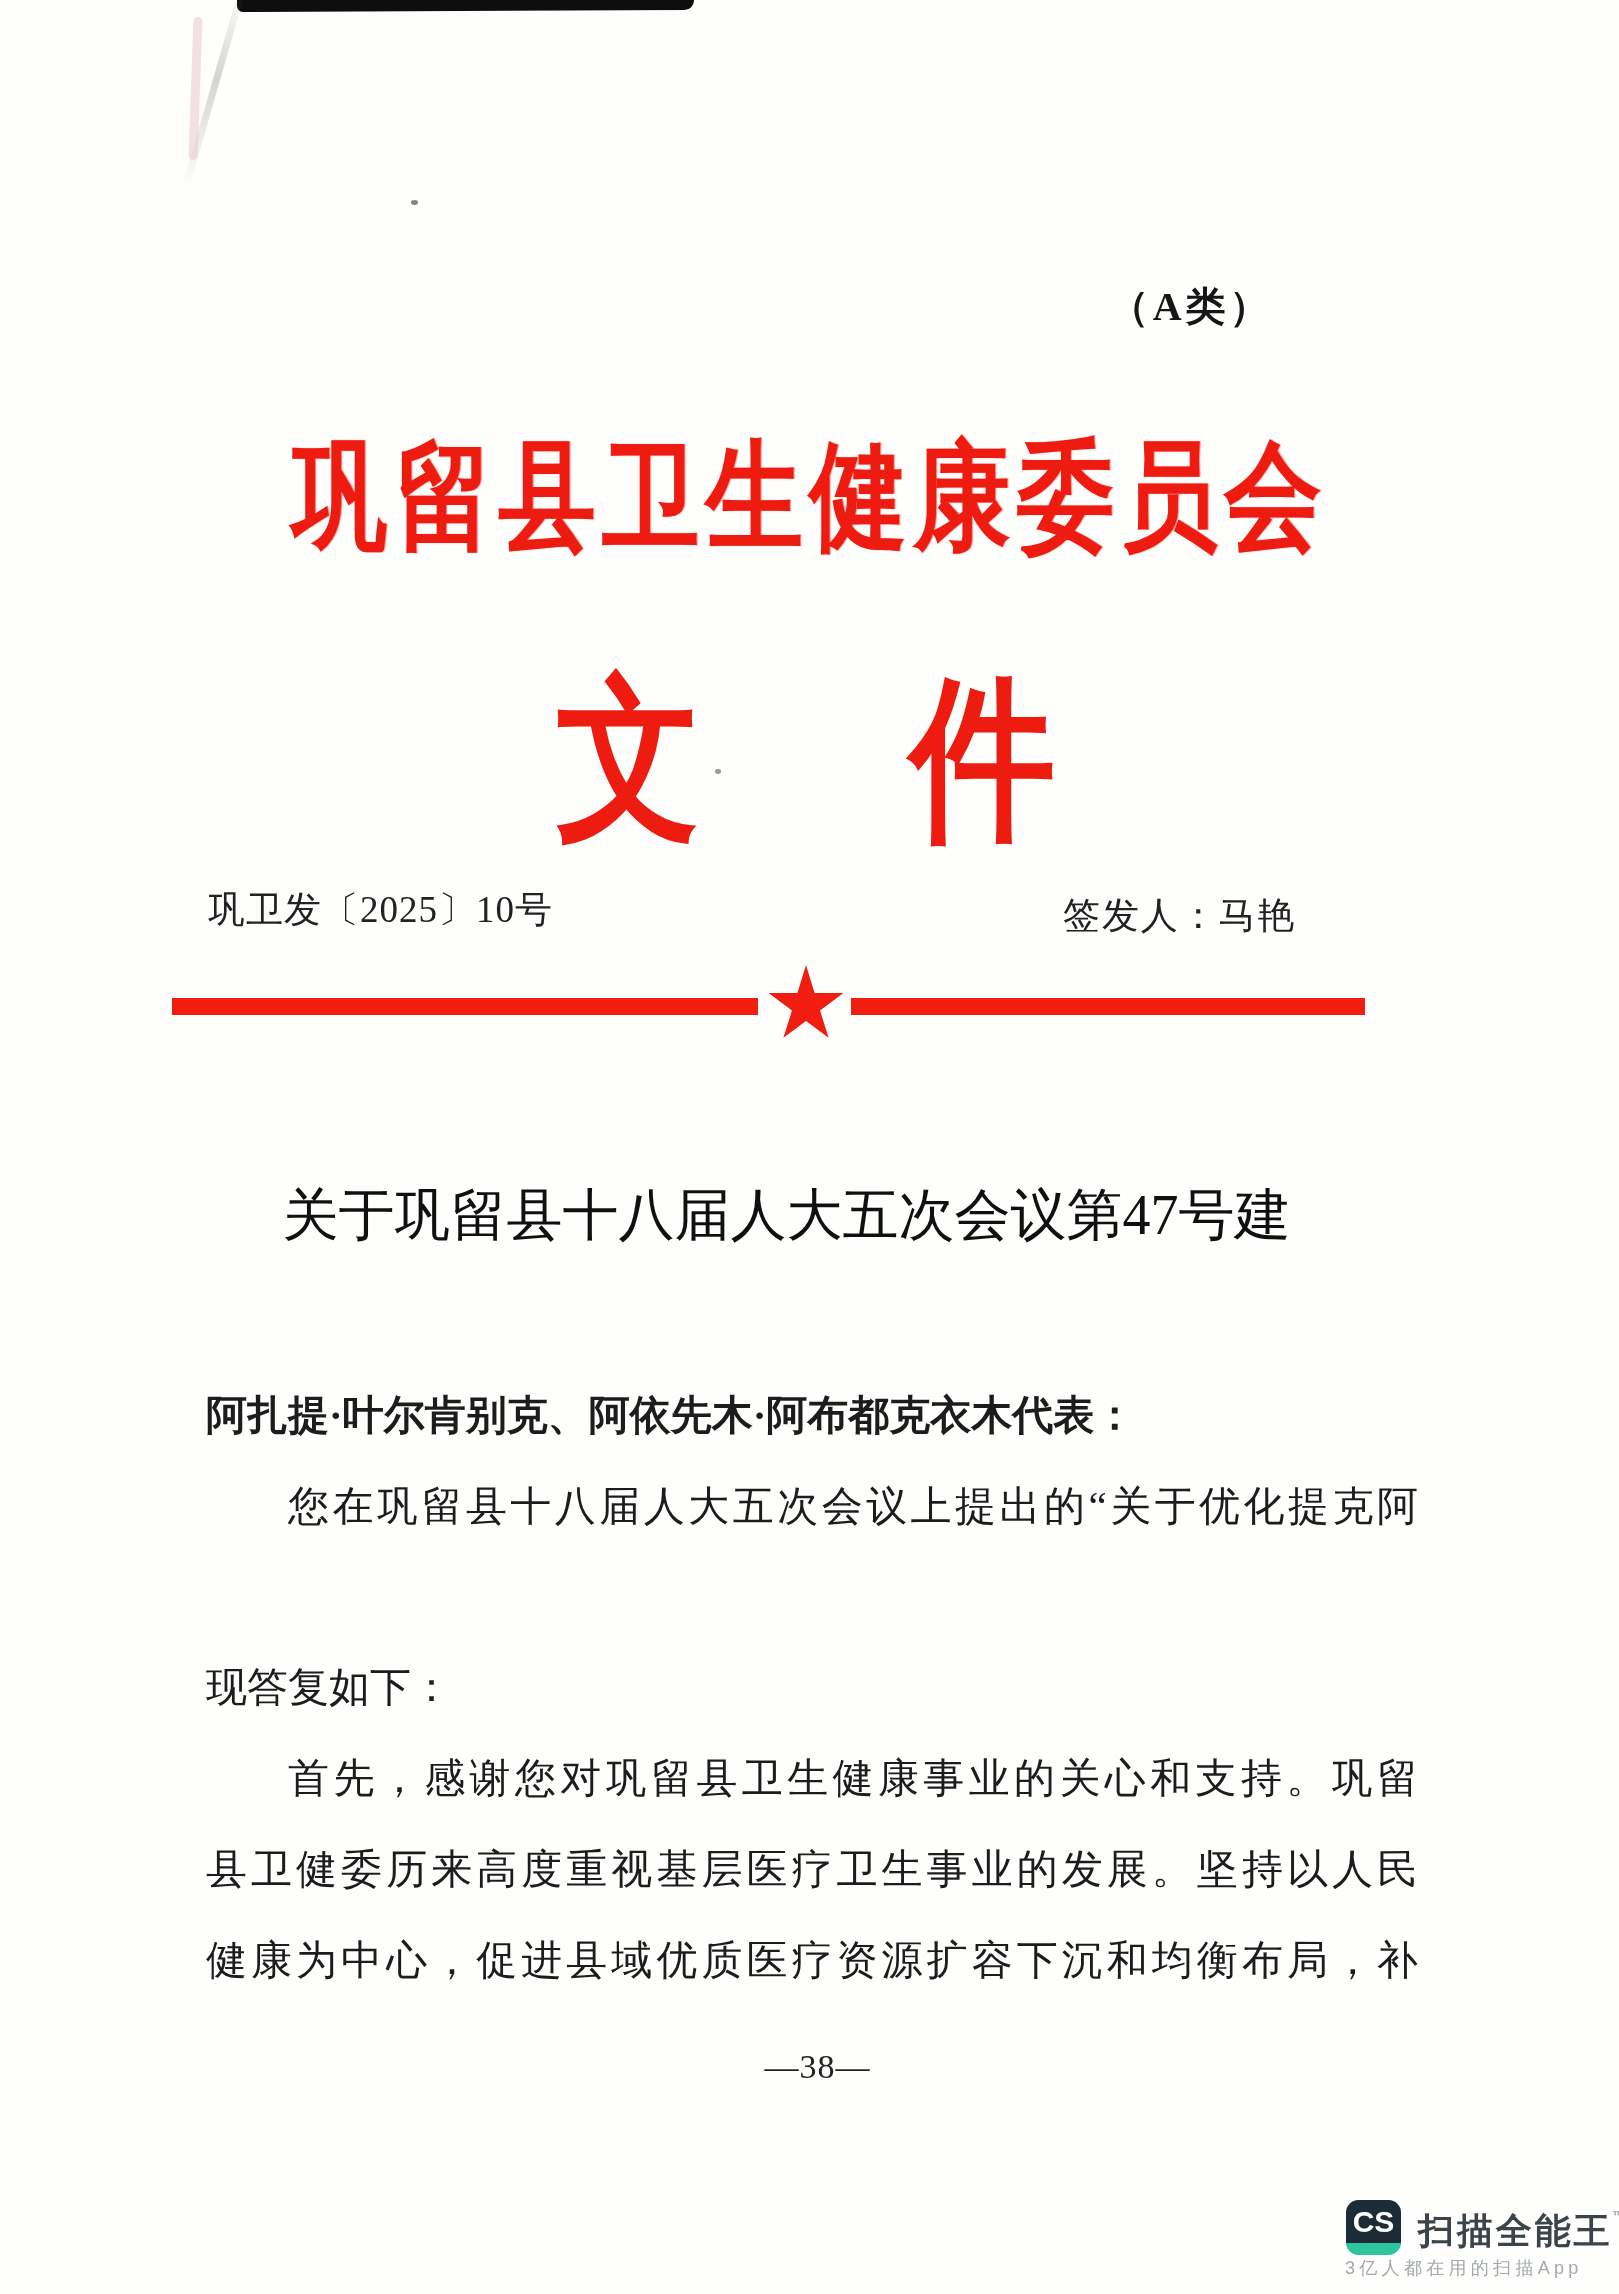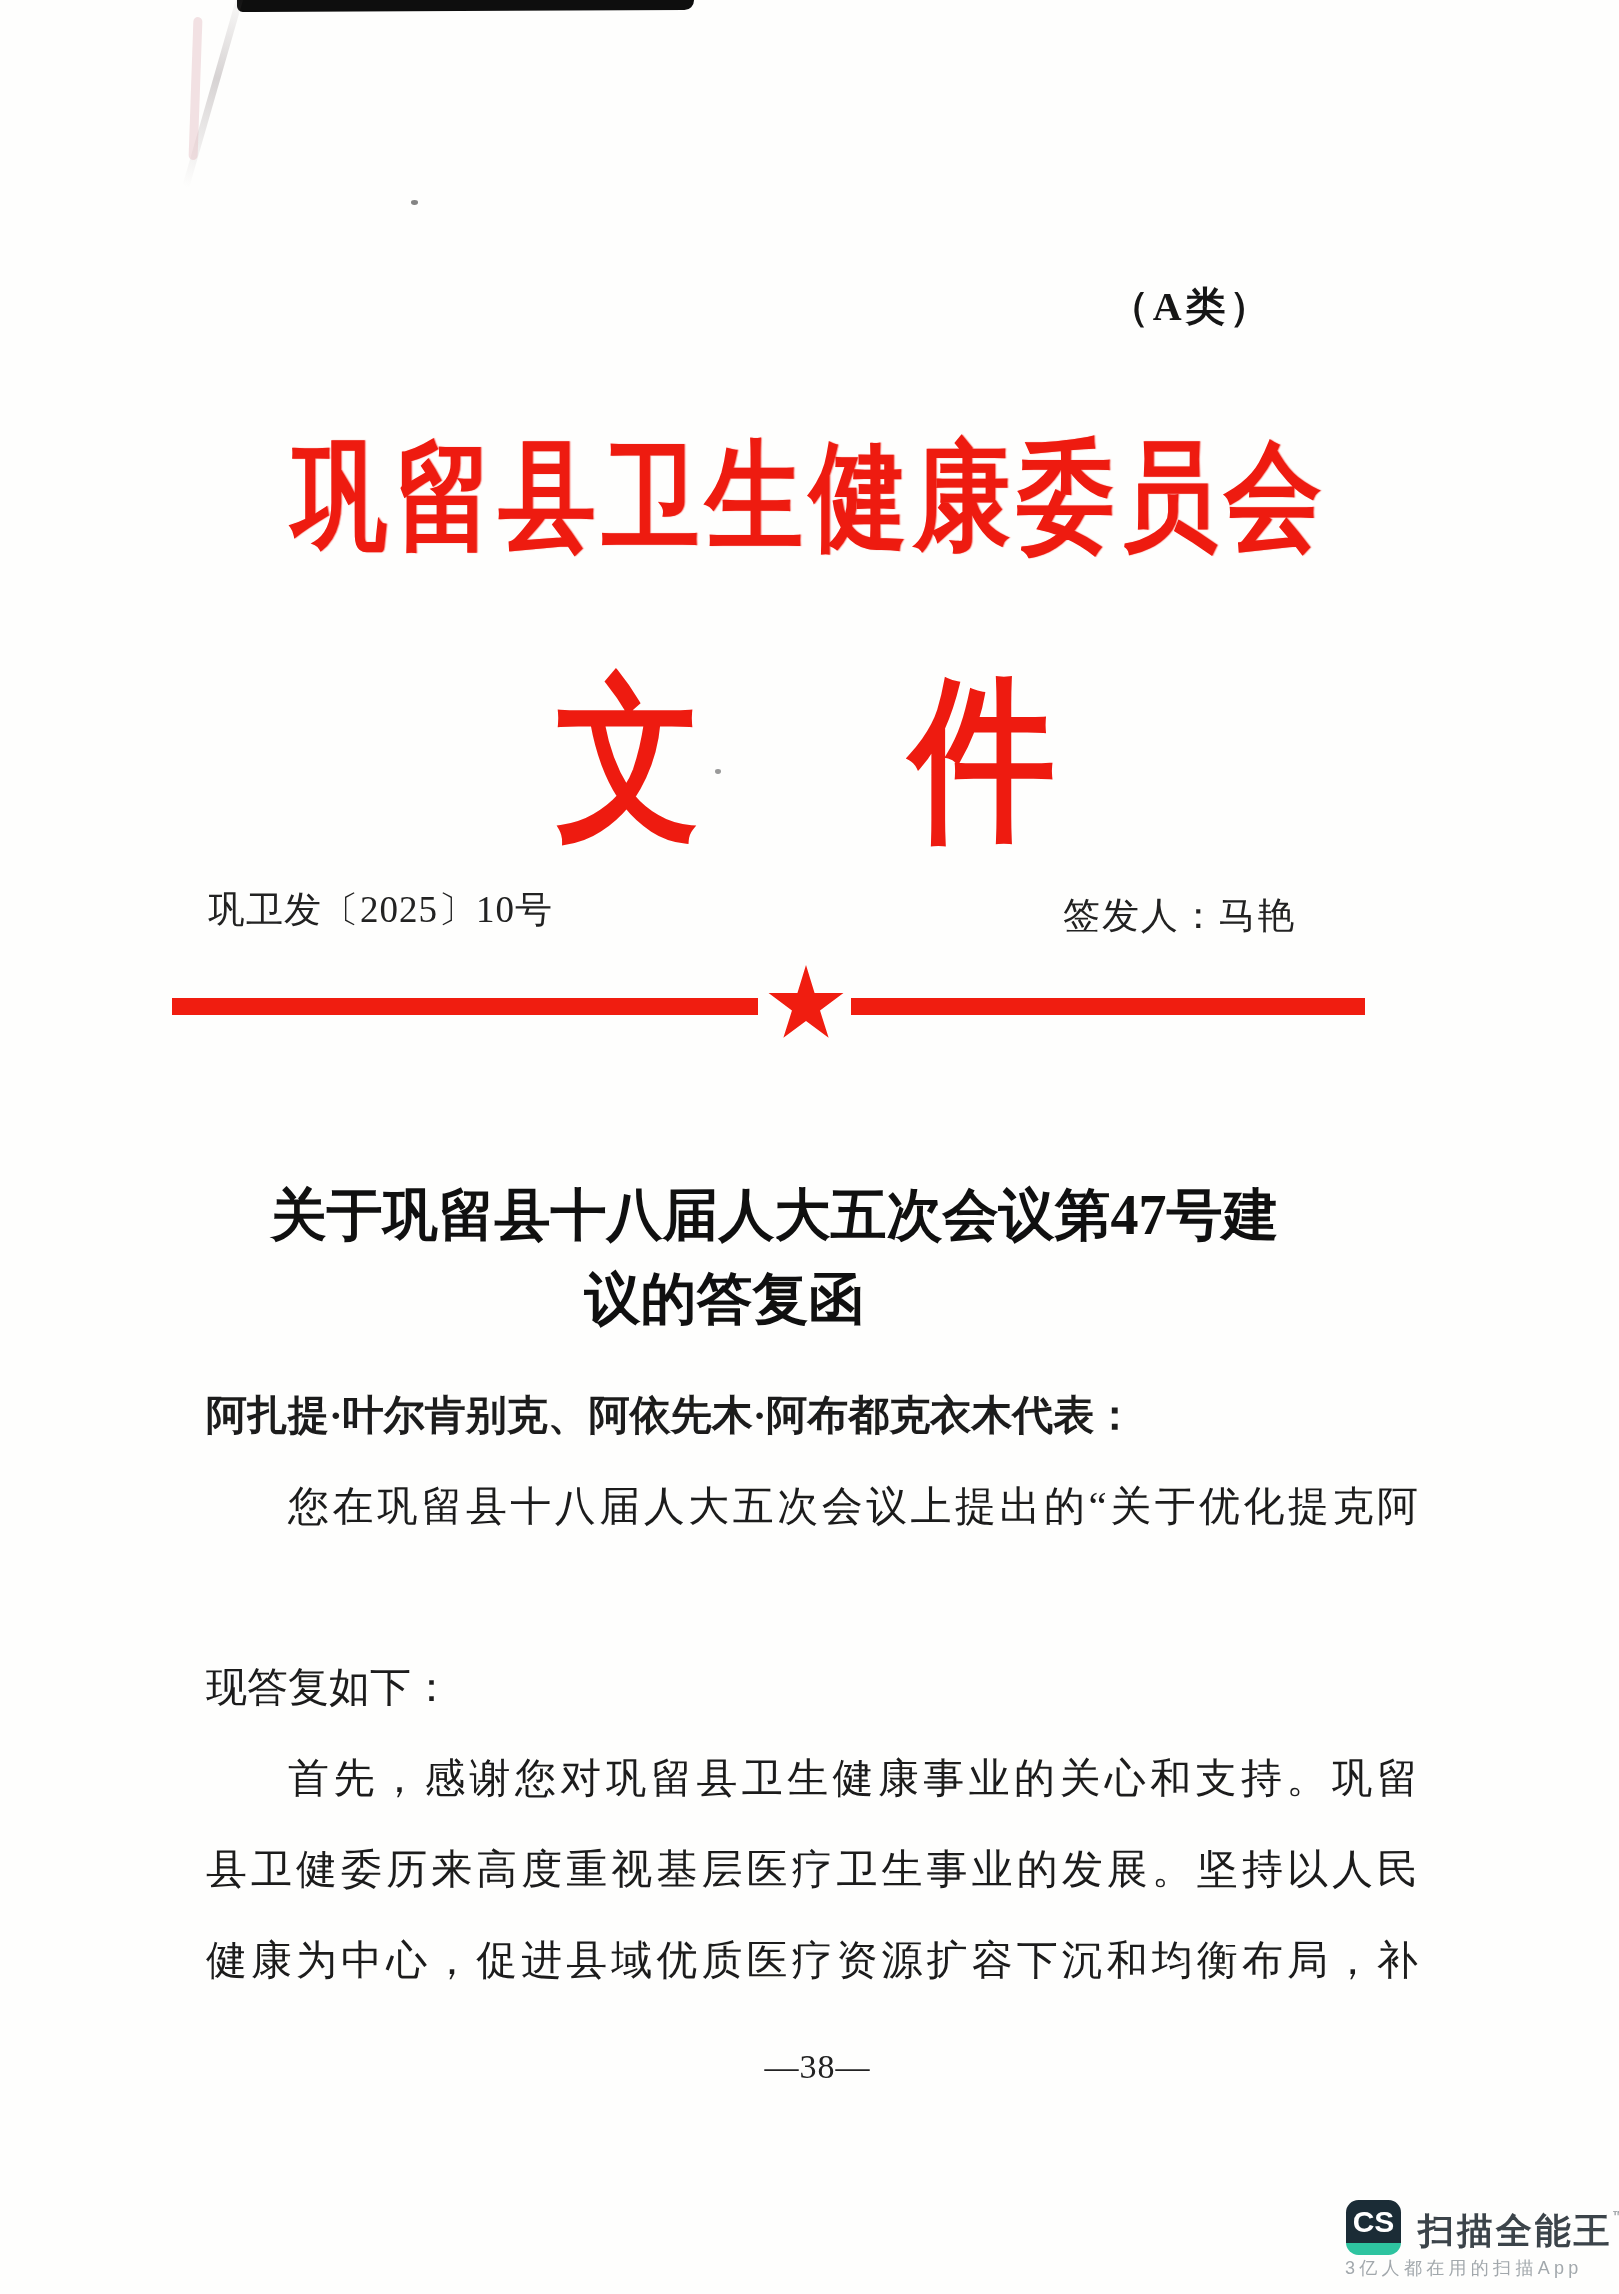--- a/index.html
+++ b/index.html
@@ -60,22 +60,22 @@
   }
   
   .rule-left{position:absolute;left:172px;top:998px;width:586px;height:17px;background:#f01d10;}
   .rule-right{position:absolute;left:851px;top:998px;width:514px;height:17px;background:#f01d10;}
   .rule-star{
     position:absolute;left:767px;top:965px;width:78px;height:80px;background:#f01d10;
     clip-path:polygon(50% 0%,61% 35%,98% 35%,68% 57%,79% 91%,50% 70%,21% 91%,32% 57%,2% 35%,39% 35%);
   }
   
   .title-line1{
-    position:absolute;left:0;top:1178px;width:1549px;
-    text-align:center;font-size:56px;font-weight:bold;color:#101010;
+    position:absolute;left:12px;top:1178px;width:1549px;
+    text-align:center;font-size:56px;font-weight:normal;color:#101010;
     letter-spacing:0px;white-space:nowrap;
   }
   .title-line2{
     position:absolute;left:0;top:1262px;width:1449px;
     text-align:center;font-size:56px;font-weight:bold;color:#101010;
     white-space:nowrap;
   }
   
   .bl{
     position:absolute;left:206px;width:1212px;
@@ -139,21 +139,20 @@
   </div>
 
   <div class="doc-number">巩卫发〔2025〕10号</div>
   <div class="issuer">签发人：马艳</div>
 
   <div class="rule-left"></div>
   <div class="rule-star"></div>
   <div class="rule-right"></div>
 
   <div class="title-line1">关于巩留县十八届人大五次会议第47号建</div>
-  <div class="title-line2">议的答复函</div>
 
   <div class="bl bl-0">阿扎提·叶尔肯别克、阿依先木·阿布都克衣木代表：</div>
   <div class="bl bl-1 indent justify">您在巩留县十八届人大五次会议上提出的“关于优化提克阿</div>
   <div class="bl bl-3">现答复如下：</div>
   <div class="bl bl-5 justify">县卫健委历来高度重视基层医疗卫生事业的发展。坚持以人民</div>
   <div class="bl bl-4 indent justify">首先，感谢您对巩留县卫生健康事业的关心和支持。巩留</div>
   <div class="bl bl-6 justify">健康为中心，促进县域优质医疗资源扩容下沉和均衡布局，补</div>
 
   <div class="page-number">—38—</div>
 

